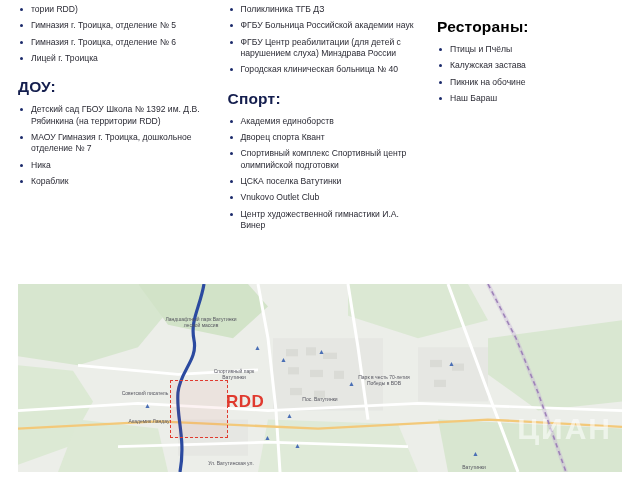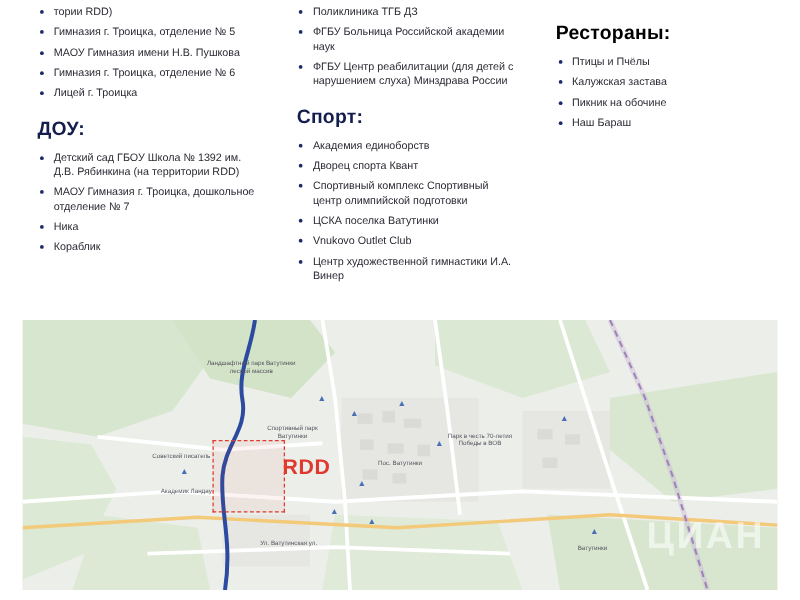--- a/index.html
+++ b/index.html
@@ -22,21 +22,20 @@
   }
   .columns {
     display: flex;
     padding: 0 18px;
     box-sizing: border-box;
     gap: 18px;
   }
   .col {
     flex: 1 1 0;
     min-width: 0;
-    margin-left: 12px;
   }
   .col-1 { max-width: 195px; }
   .col-2 { max-width: 210px; }
   .col-3 { max-width: 185px; }
 
   ul.bullets {
     list-style: none;
     margin: 0 0 4px 0;
     padding: 0;
   }
@@ -68,21 +67,21 @@
   .col-3 .section-title { color: #000000; }
 
   .top-gap { height: 4px; }
 
   
   .map-wrap {
     position: absolute;
     left: 18px;
     right: 18px;
     bottom: 8px;
-    height: 216px;
+    height: 188px;
     overflow: hidden;
     background: #eef0ec;
   }
   .map-svg { display:block; width:100%; height:100%; }
 
   .rdd-label {
     position: absolute;
     left: 208px;
     top: 108px;
     font-size: 17px;
@@ -140,39 +139,39 @@
 
 <div class="page">
 
   <div class="columns">
 
     <div class="col col-1">
       <div class="top-gap"></div>
       <ul class="bullets">
         <li>тории RDD)</li>
         <li>Гимназия г. Троицка, отделение № 5</li>
-        <li>МАОУ Гимназия имени Н.В. Пушкова</li>
         <li>Гимназия г. Троицка, отделение № 6</li>
         <li>Лицей г. Троицка</li>
       </ul>
       <div class="section-title">ДОУ:</div>
       <ul class="bullets">
         <li>Детский сад ГБОУ Школа № 1392 им. Д.В. Рябинкина (на территории RDD)</li>
         <li>МАОУ Гимназия г. Троицка, дошкольное отделение № 7</li>
         <li>Ника</li>
         <li>Кораблик</li>
       </ul>
     </div>
 
     <div class="col col-2">
       <div class="top-gap"></div>
       <ul class="bullets">
         <li>Поликлиника ТГБ ДЗ</li>
         <li>ФГБУ Больница Российской академии наук</li>
         <li>ФГБУ Центр реабилитации (для детей с нарушением слуха) Минздрава России</li>
+        <li>Городская клиническая больница № 40</li>
       </ul>
       <div class="section-title">Спорт:</div>
       <ul class="bullets">
         <li>Академия единоборств</li>
         <li>Дворец спорта Квант</li>
         <li>Спортивный комплекс Спортивный центр олимпийской подготовки</li>
         <li>ЦСКА поселка Ватутинки</li>
         <li>Vnukovo Outlet Club</li>
         <li>Центр художественной гимнастики И.А. Винер</li>
       </ul>

